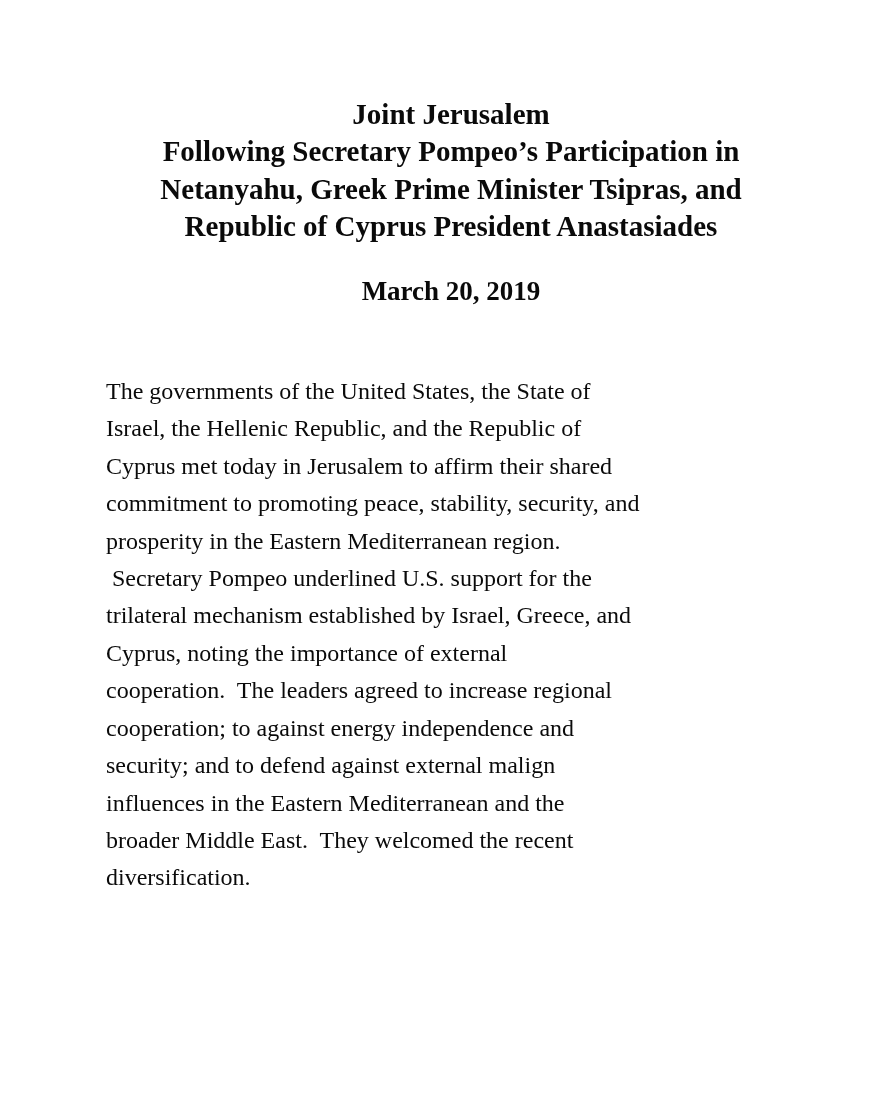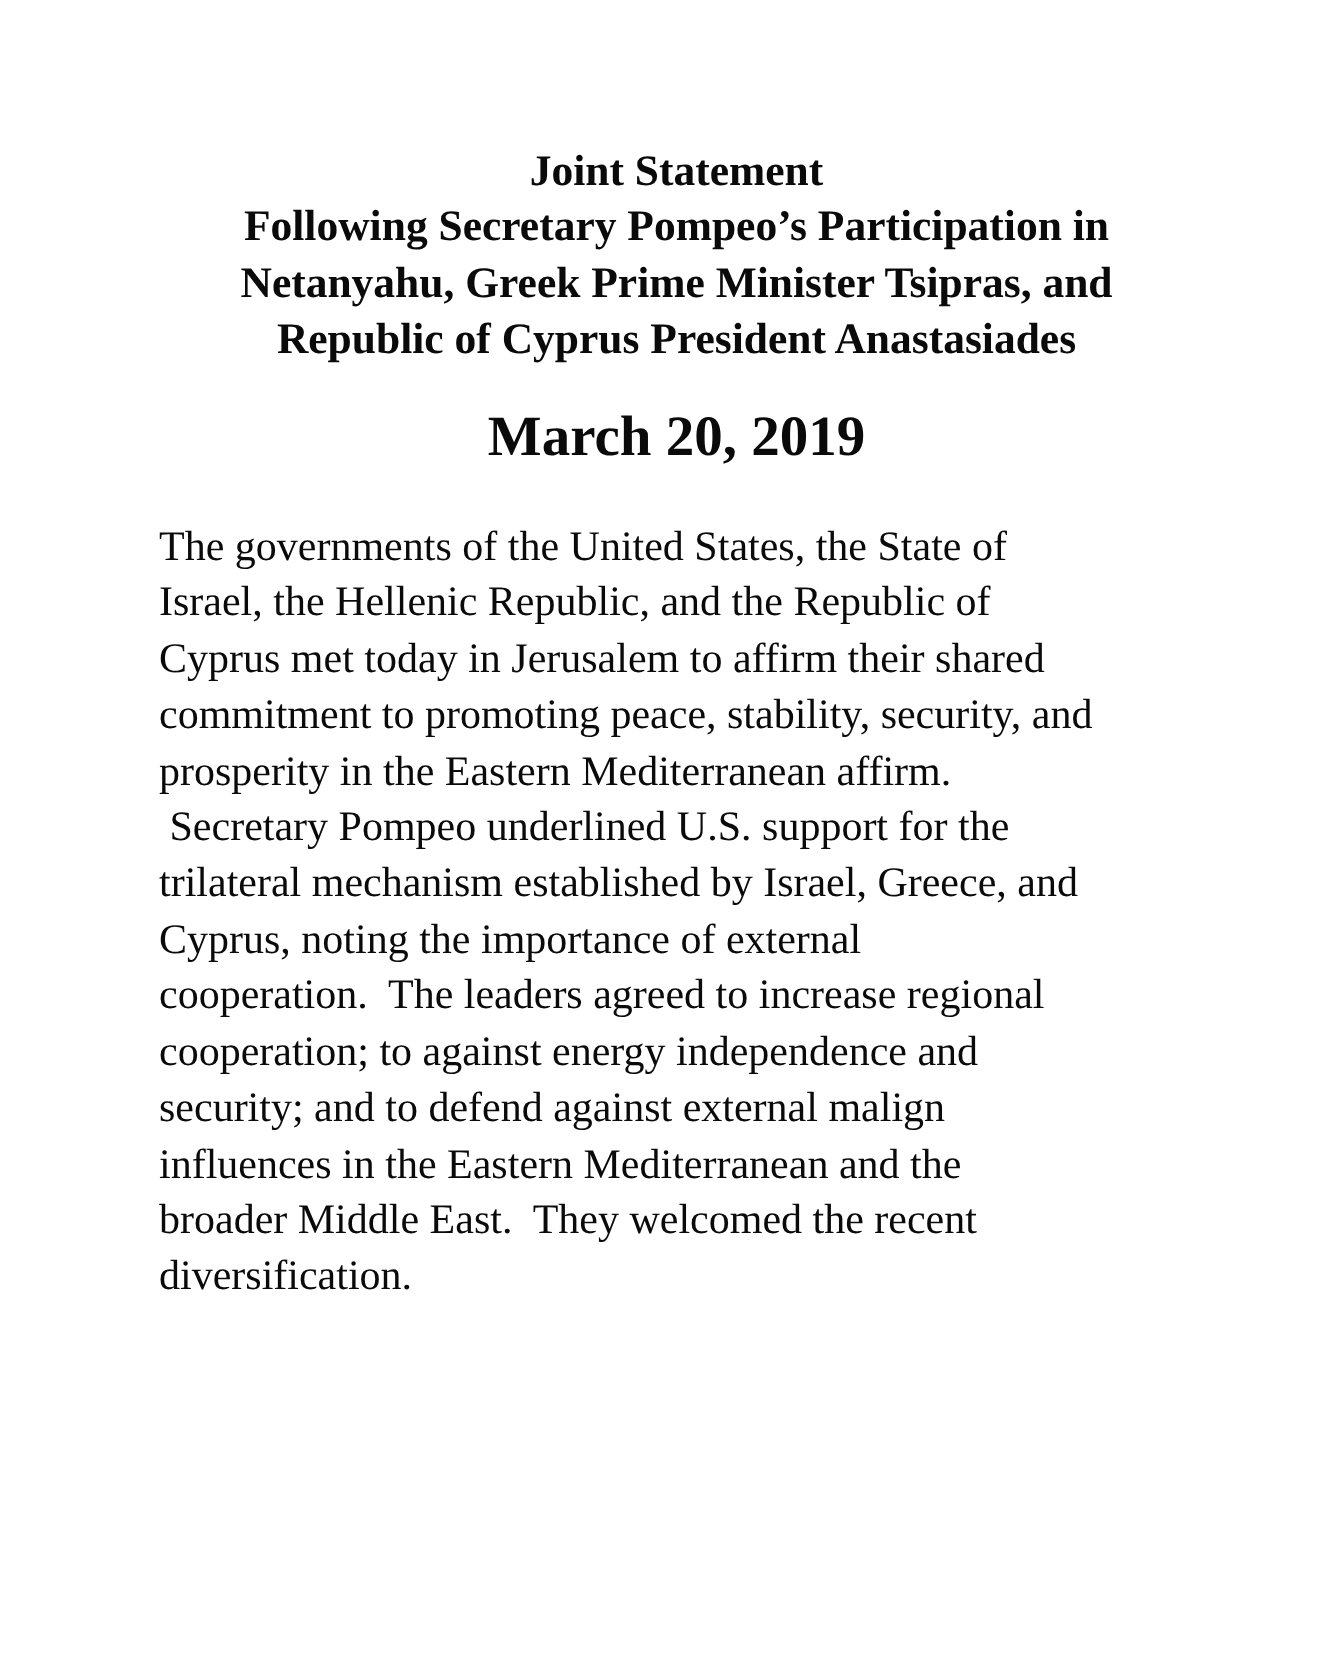--- a/index.html
+++ b/index.html
@@ -19,55 +19,55 @@
   .title-block {
     margin: 96px 0 0 22px;
     text-align: center;
     font-size: 29px;
     font-weight: bold;
     line-height: 37.4px;
   }
   .date-line {
     margin: 27px 0 0 22px;
     text-align: center;
-    font-size: 38px;
+    font-size: 27px;
     font-weight: bold;
     line-height: 37.4px;
     white-space: pre;
   }
   .body-block {
-    margin: 36px 0 0 106px;
-    font-size: 28px;
+    margin: 63px 0 0 106px;
+    font-size: 24px;
     line-height: 37.4px;
     text-align: left;
   }
   .title-line, .body-line {
     white-space: pre;
   }
 </style>
 </head>
 <body>
 
 <div class="page">
 
   <div class="title-block">
-      <div class="title-line">Joint Statement</div>
+      <div class="title-line">Joint Jerusalem</div>
       <div class="title-line">Following Secretary Pompeo’s Participation in</div>
       <div class="title-line">Netanyahu, Greek Prime Minister Tsipras, and</div>
       <div class="title-line">Republic of Cyprus President Anastasiades</div>
     </div>
 
   <div class="date-line">March 20, 2019</div>
 
   <div class="body-block">
       <div class="body-line">The governments of the United States, the State of</div>
       <div class="body-line">Israel, the Hellenic Republic, and the Republic of</div>
       <div class="body-line">Cyprus met today in Jerusalem to affirm their shared</div>
       <div class="body-line">commitment to promoting peace, stability, security, and</div>
-      <div class="body-line">prosperity in the Eastern Mediterranean affirm.</div>
+      <div class="body-line">prosperity in the Eastern Mediterranean region.</div>
       <div class="body-line"> Secretary Pompeo underlined U.S. support for the</div>
       <div class="body-line">trilateral mechanism established by Israel, Greece, and</div>
       <div class="body-line">Cyprus, noting the importance of external</div>
       <div class="body-line">cooperation.  The leaders agreed to increase regional</div>
       <div class="body-line">cooperation; to against energy independence and</div>
       <div class="body-line">security; and to defend against external malign</div>
       <div class="body-line">influences in the Eastern Mediterranean and the</div>
       <div class="body-line">broader Middle East.  They welcomed the recent</div>
       <div class="body-line">diversification.</div>
     </div>

